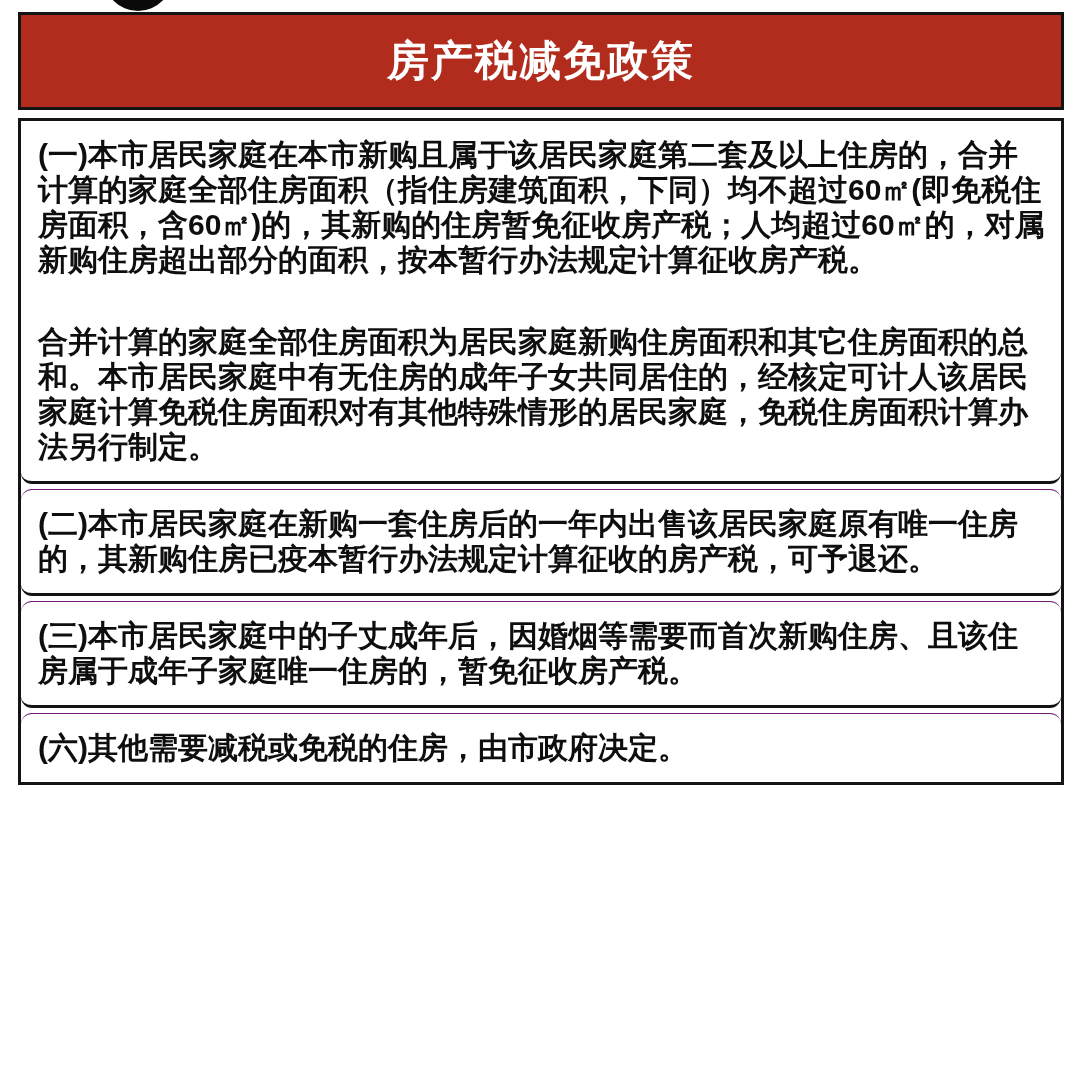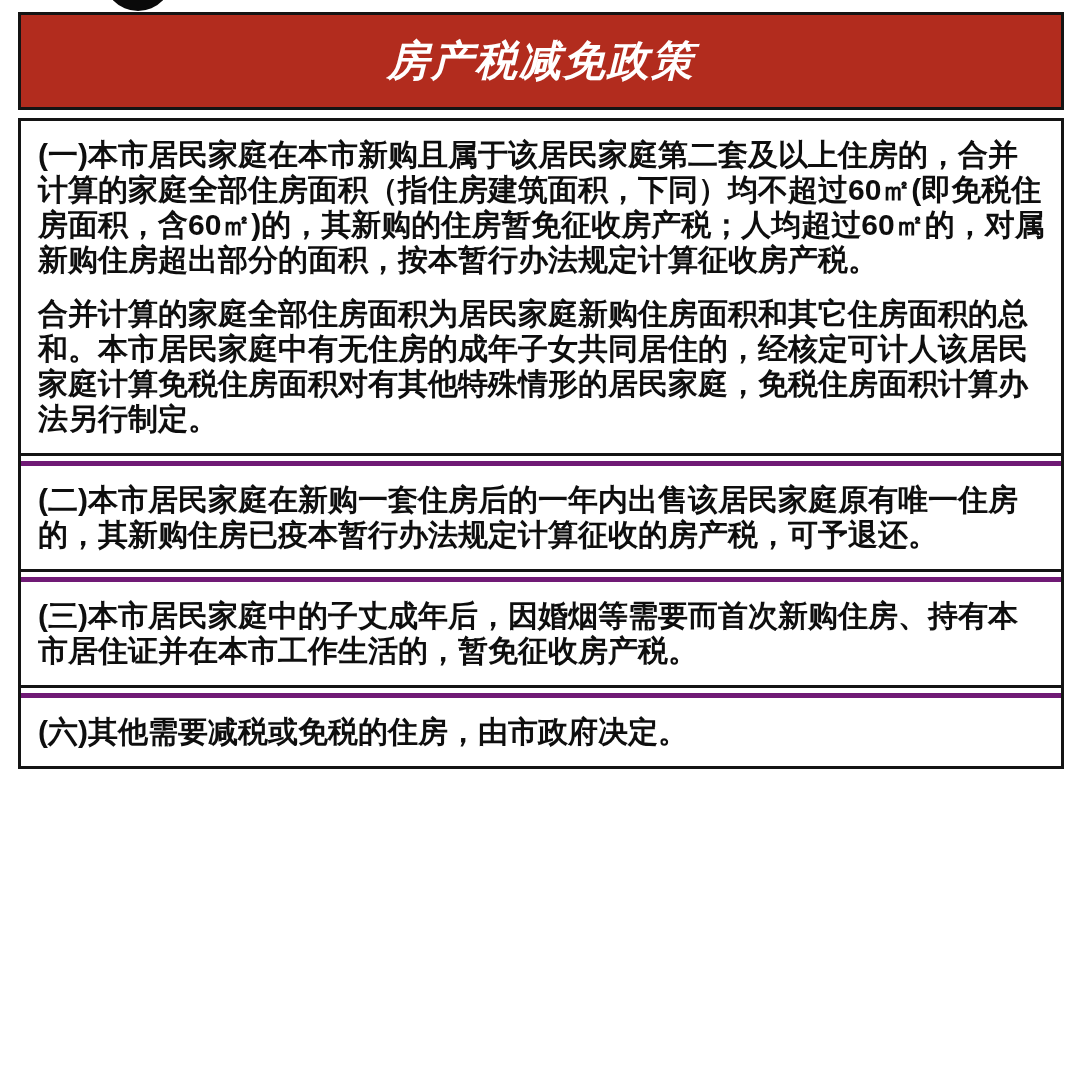--- a/index.html
+++ b/index.html
@@ -40,49 +40,49 @@
     justify-content: center;
     margin-bottom: 8px;
   }
   .header-banner h1 {
     margin: 0;
     color: #ffffff;
     font-size: 42px;
     font-weight: 700;
     letter-spacing: 2px;
     line-height: 1;
-    font-style: italic;
   }
   .panel {
     border: 3px solid #141414;
     background: #ffffff;
   }
   .policy-section {
     padding: 16px 16px 17px 17px;
     border-bottom: 3px solid #141414;
     margin-bottom: 5px;
+    border-radius: 11px;
   }
   .policy-section + .policy-section {
-    border-top: 5px solid #701a75;
+    border-top: 1px solid #701a75;
   }
   .policy-section:last-child {
     border-bottom: none;
     margin-bottom: 0;
   }
   .policy-section p {
     margin: 0;
     font-size: 30px;
     line-height: 35px;
     font-weight: 700;
     color: #0e0e0e;
     text-align: left;
     word-break: break-all;
   }
   .policy-section p + p {
-    margin-top: 19px;
+    margin-top: 47px;
   }
 </style>
 </head>
 <body>
 
 <div class="page">
 
   <div class="logo-arc"></div>
 
   <header class="header-banner">
@@ -94,21 +94,21 @@
     <section class="policy-section">
       <p>(一)本市居民家庭在本市新购且属于该居民家庭第二套及以上住房的，合并计算的家庭全部住房面积（指住房建筑面积，下同）均不超过60㎡(即免税住房面积，含60㎡)的，其新购的住房暂免征收房产税；人均超过60㎡的，对属新购住房超出部分的面积，按本暂行办法规定计算征收房产税。</p>
       <p>合并计算的家庭全部住房面积为居民家庭新购住房面积和其它住房面积的总和。本市居民家庭中有无住房的成年子女共同居住的，经核定可计人该居民家庭计算免税住房面积对有其他特殊情形的居民家庭，免税住房面积计算办法另行制定。</p>
     </section>
 
     <section class="policy-section">
       <p>(二)本市居民家庭在新购一套住房后的一年内出售该居民家庭原有唯一住房的，其新购住房已疫本暂行办法规定计算征收的房产税，可予退还。</p>
     </section>
 
     <section class="policy-section">
-      <p>(三)本市居民家庭中的子丈成年后，因婚烟等需要而首次新购住房、持有本市居住证并在本市工作生活的，暂免征收房产税。</p>
+      <p>(三)本市居民家庭中的子丈成年后，因婚烟等需要而首次新购住房、且该住房属于成年子家庭唯一住房的，暂免征收房产税。</p>
     </section>
 
 
 
     <section class="policy-section">
       <p>(六)其他需要减税或免税的住房，由市政府决定。</p>
     </section>
 
   </div>
 </div>

